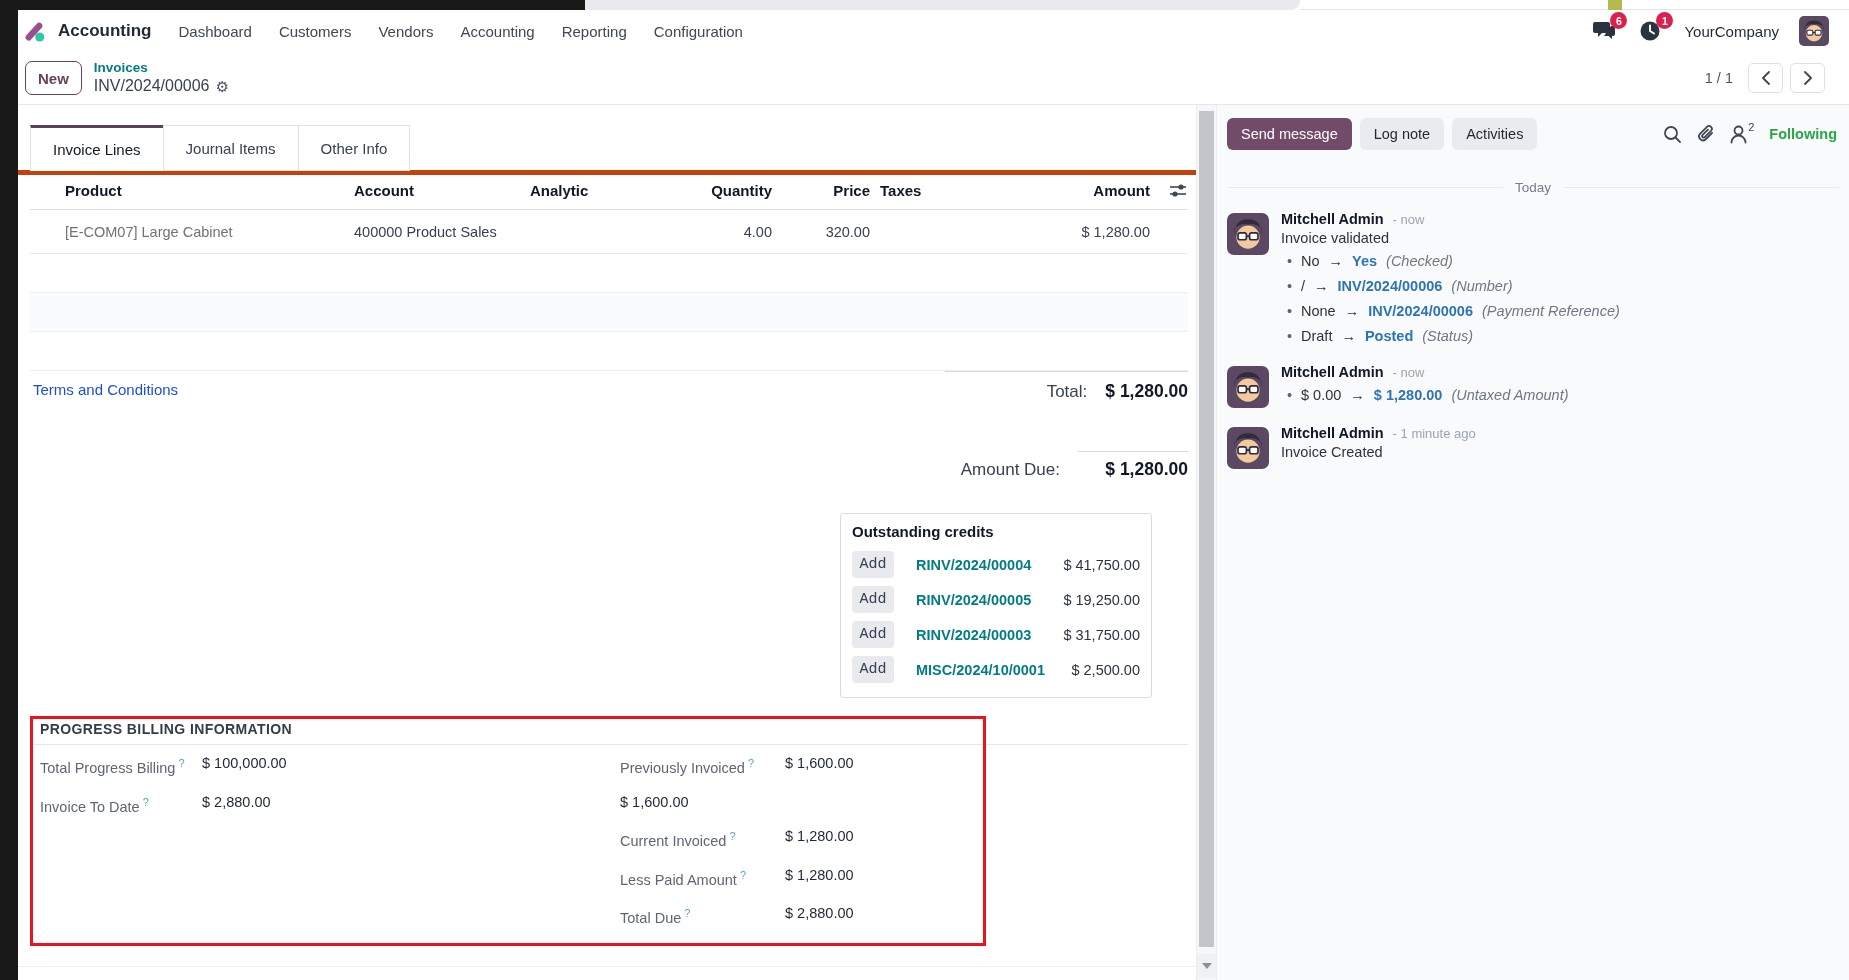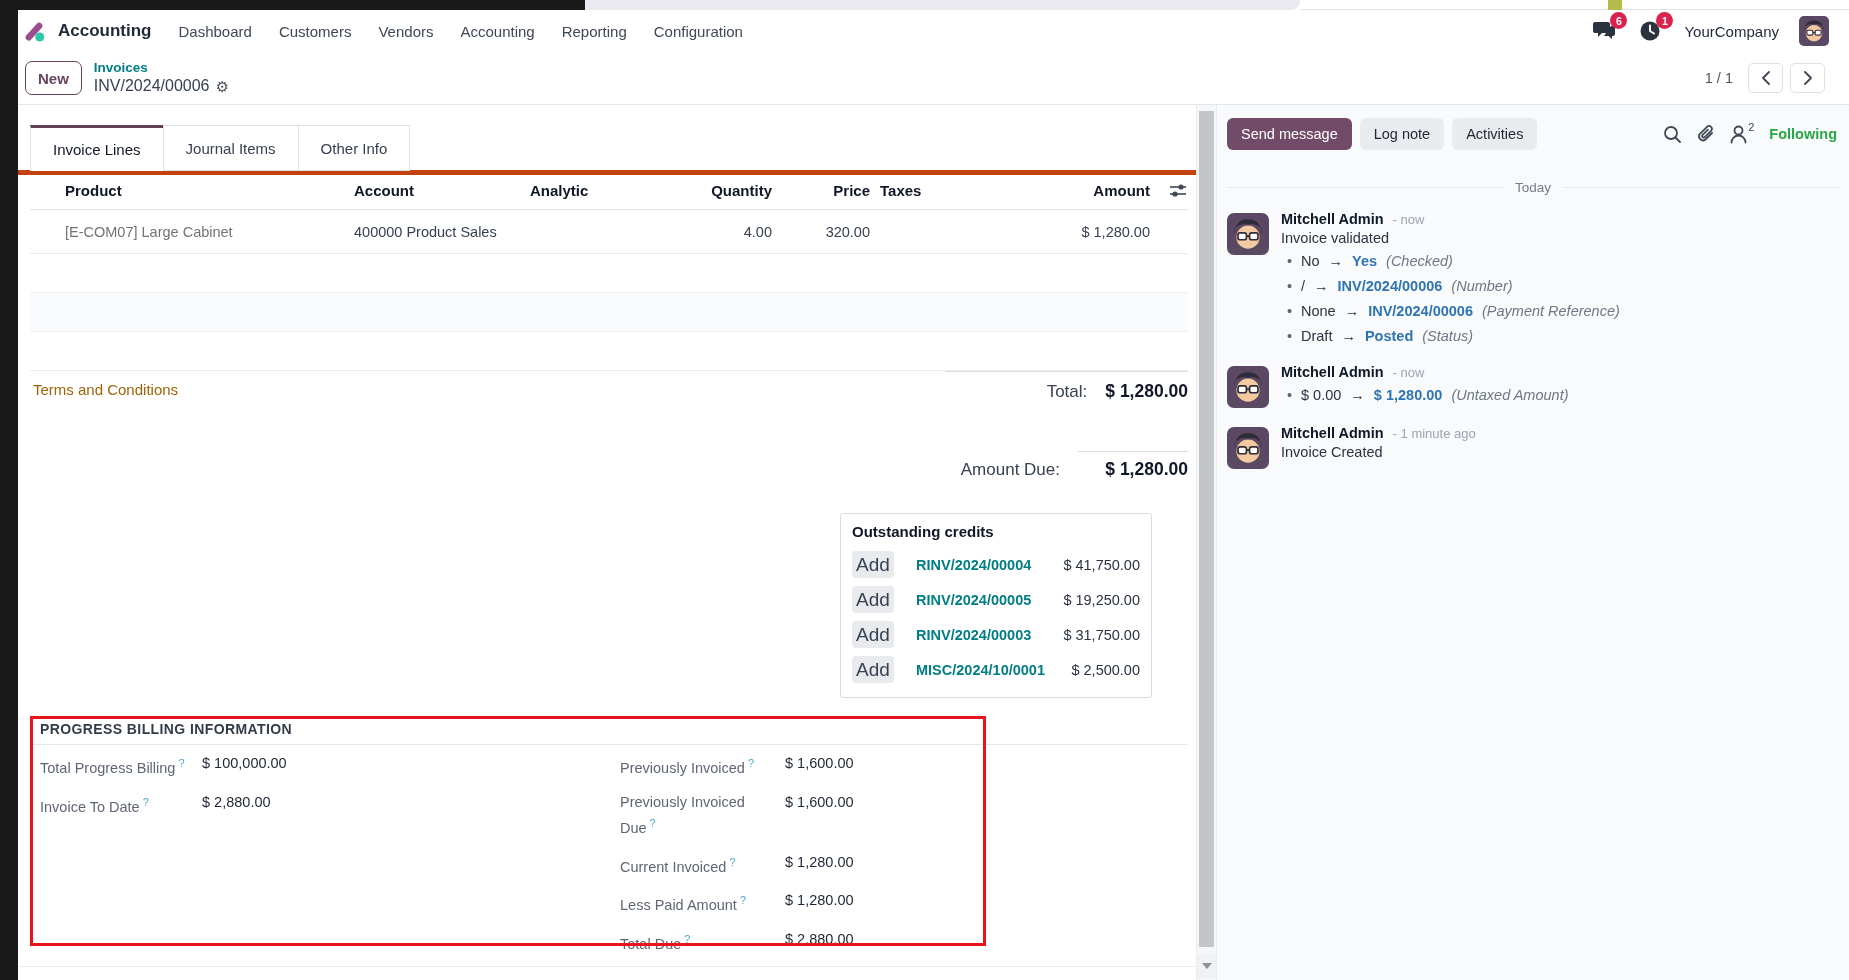--- a/index.html
+++ b/index.html
@@ -60,36 +60,36 @@
   .th { font-weight:700; font-size:15px; color:#101828; padding:10px 0; }
   .thead { border-bottom:1px solid #dee2e6; }
   .c-product { padding-left:35px; }
   .r { text-align:right; }
   .row-data { height:44px; border-bottom:1px solid #e9eaee; font-size:14.5px; color:#374151; }
   .prod-link { color:#737373; text-decoration:none; cursor:pointer; }
   .row-empty { height:39px; border-bottom:1px solid #eceef1; }
   .row-empty.alt { background:#fafbfc; }
   .sort-icon { justify-self:end; cursor:pointer; }
 
-  .terms { position:absolute; left:15px; top:276px; font-size:15px; color:#a16207; cursor:text; }
+  .terms { position:absolute; left:15px; top:276px; font-size:15px; color:#1d4ed8; cursor:text; }
 
   .total-block { position:absolute; top:266px; right:8px; width:243px; border-top:1px solid #d7dbe0;
                  padding-top:9px; display:flex; justify-content:flex-end; align-items:baseline; gap:18px; }
   .total-label { font-size:17px; color:#374151; }
   .total-value { font-size:17.5px; font-weight:700; color:#101828; }
   .due-block { position:absolute; top:346px; right:8px; display:flex; align-items:flex-end; gap:18px; }
   .due-value { border-top:1px solid #d7dbe0; padding-top:7px; min-width:110px; text-align:right;
                font-size:17.5px; font-weight:700; color:#101828; }
 
   .credits-card { position:absolute; left:822px; top:408px; width:312px; border:1px solid #d8dce1;
                   border-radius:3px; background:#fff; padding:9px 11px 10px; }
   .credits-title { font-size:15px; font-weight:700; color:#101828; margin-bottom:7px; }
   .credit-row { display:flex; align-items:center; height:35px; }
-  .add-btn { width:42px; height:27px; background:#e8eaee; border:none; border-radius:4px; font-size:19px;
-             color:#374151; cursor:pointer; font-family:Liberation Sans, sans-serif; }
+  .add-btn { width:42px; height:27px; background:#e8eaee; border:none; border-radius:4px; font-size:15px;
+             color:#374151; cursor:pointer; font-family:Liberation Mono, monospace; }
   .credit-ref { margin-left:22px; font-size:14.5px; font-weight:700; color:#017e84; text-decoration:none; }
   .credit-amt { margin-left:auto; font-size:14.5px; color:#2b3340; }
 
   
   .red-box { position:absolute; left:12px; top:611px; width:956px; height:230px;
              border:3px solid #e8151c; z-index:5; pointer-events:none; }
   .pb-title { position:absolute; left:22px; top:616px; font-size:14px; font-weight:700;
               color:#333c48; letter-spacing:.4px; }
   .pb-underline { position:absolute; left:14px; top:639px; width:1156px; height:1px; background:#e4e6ea; }
   .pb-col { position:absolute; top:648px; display:flex; flex-direction:column; }
@@ -313,21 +313,20 @@
         <div class="pb-value">$ 2,880.00</div>
       </div>
     </div>
 
     <div class="pb-col right">
       <div class="pb-row">
         <div class="pb-label"><span>Previously Invoiced</span><sup class="q">?</sup></div>
         <div class="pb-value">$ 1,600.00</div>
       </div>
       <div class="pb-row">
-        <div class="pb-label"><span>Previously Invoiced Due</span><sup class="q">?</sup></div>
         <div class="pb-value">$ 1,600.00</div>
       </div>
       <div class="pb-row">
         <div class="pb-label"><span>Current Invoiced</span><sup class="q">?</sup></div>
         <div class="pb-value">$ 1,280.00</div>
       </div>
       <div class="pb-row">
         <div class="pb-label"><span>Less Paid Amount</span><sup class="q">?</sup></div>
         <div class="pb-value">$ 1,280.00</div>
       </div>

